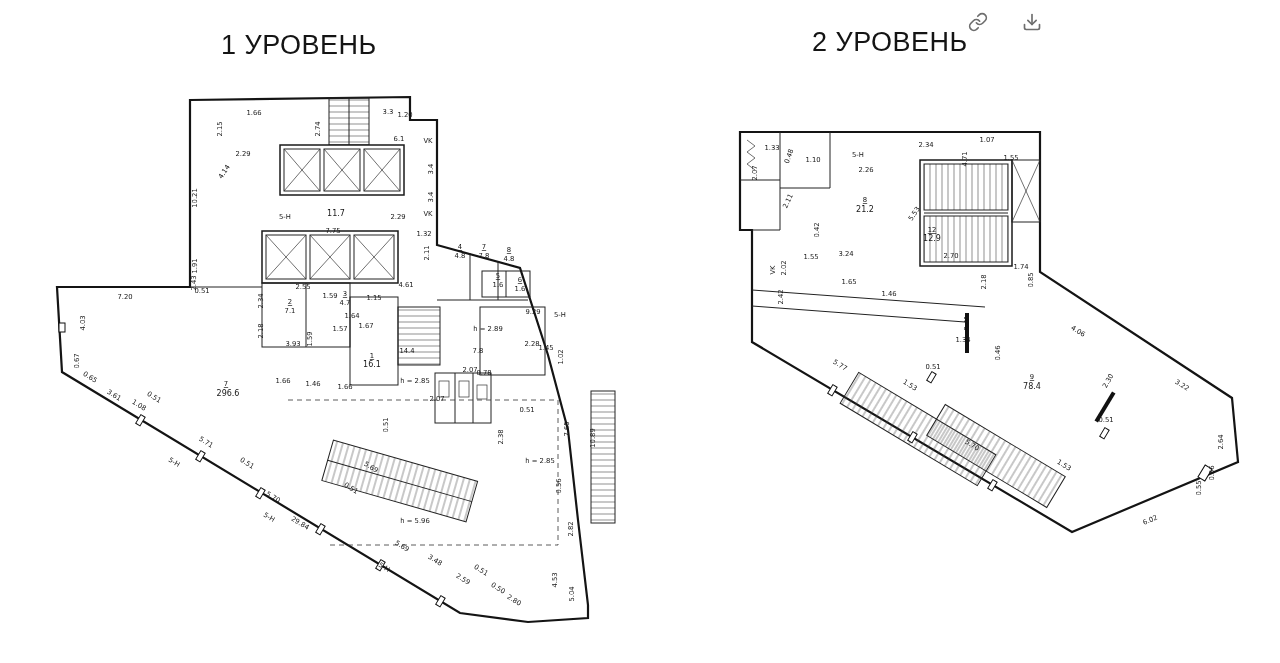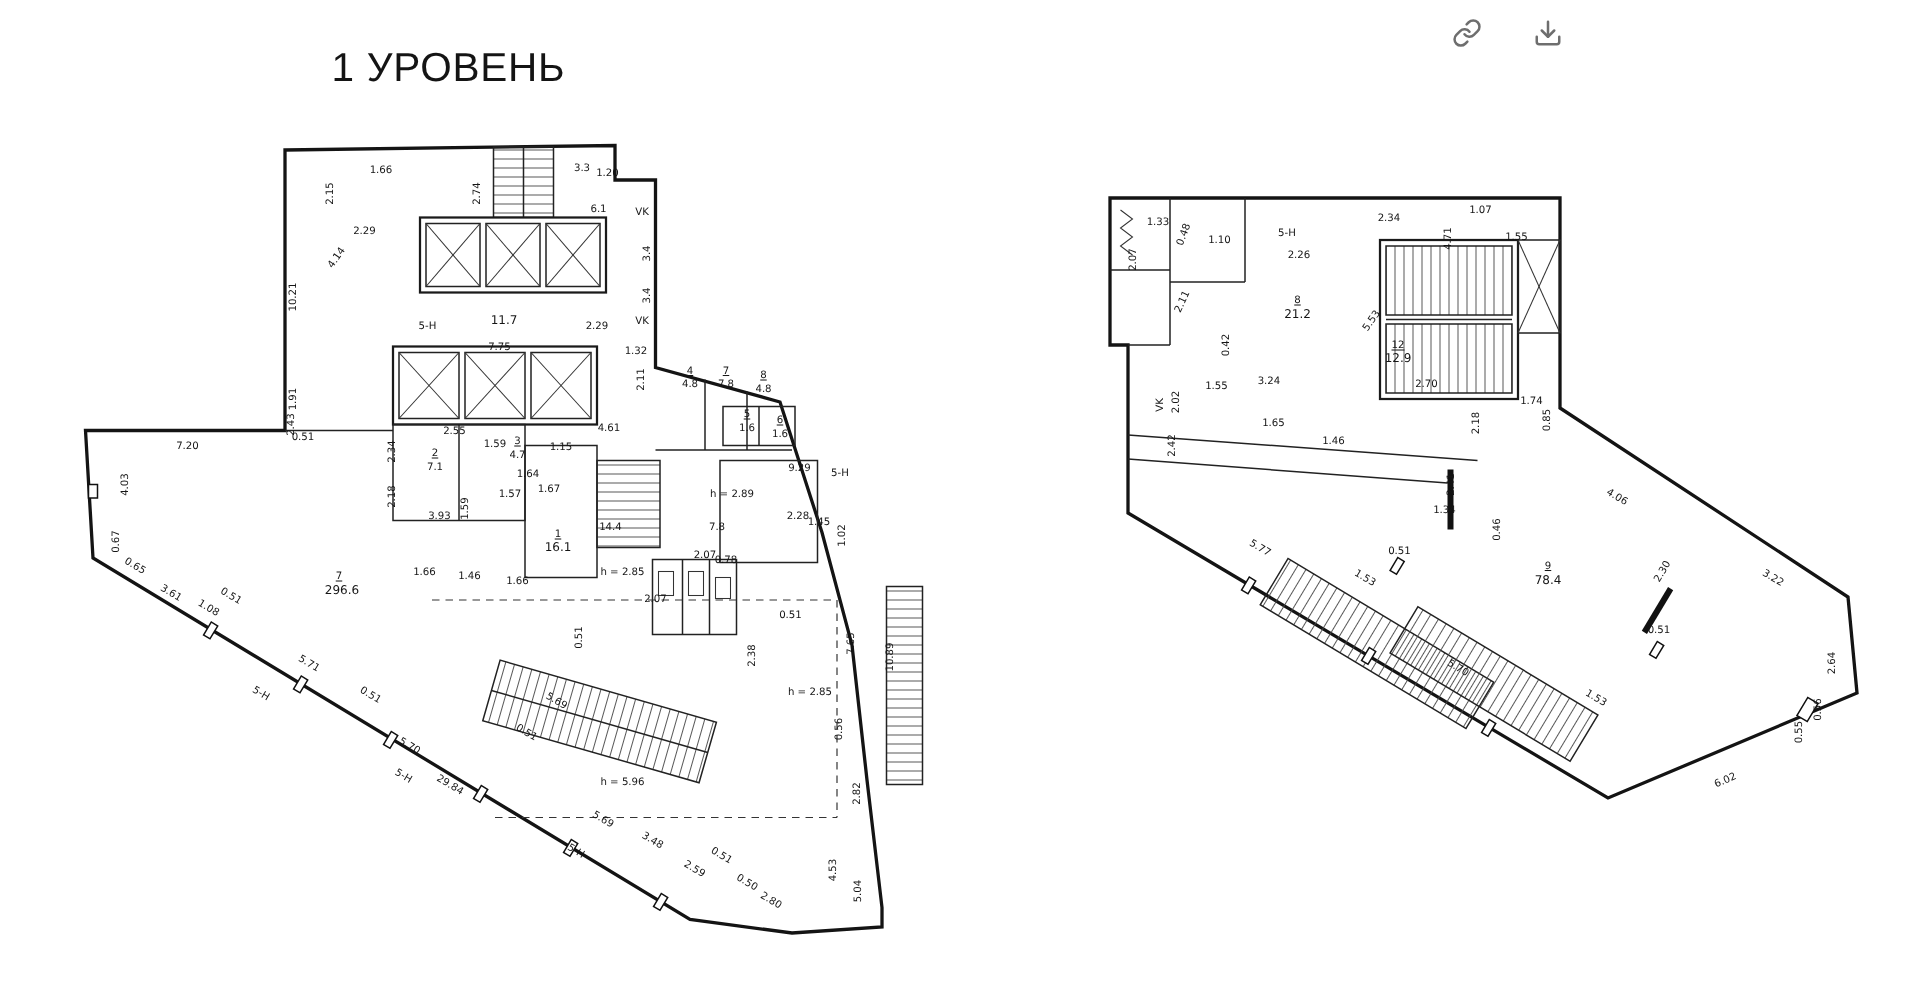--- a/index.html
+++ b/index.html
@@ -38,20 +38,21 @@
     <button class="icon-btn" title="">
       <svg width="20" height="20" viewBox="0 0 24 24">
         <path d="M21 15v4a2 2 0 0 1-2 2H5a2 2 0 0 1-2-2v-4"></path>
         <polyline points="7 10 12 15 17 10"></polyline>
         <line x1="12" y1="3" x2="12" y2="15"></line>
       </svg>
     </button>
   </div>
 
   <h2 id="title1" class="plan-title">1 УРОВЕНЬ</h2>
+  <h2 id="title2" class="plan-title">2 УРОВЕНЬ</h2>
 
   <svg id="plan-svg-0" class="plan-svg" width="575" height="545" viewBox="0 0 575 545">
     <defs>
       <pattern id="hv1" width="6" height="6" patternUnits="userSpaceOnUse">
         <path d="M3 0 V6" stroke="#444" stroke-width="0.6"></path>
       </pattern>
       <pattern id="hh1" width="6" height="6" patternUnits="userSpaceOnUse">
         <path d="M0 3 H6" stroke="#444" stroke-width="0.6"></path>
       </pattern>
     </defs>

